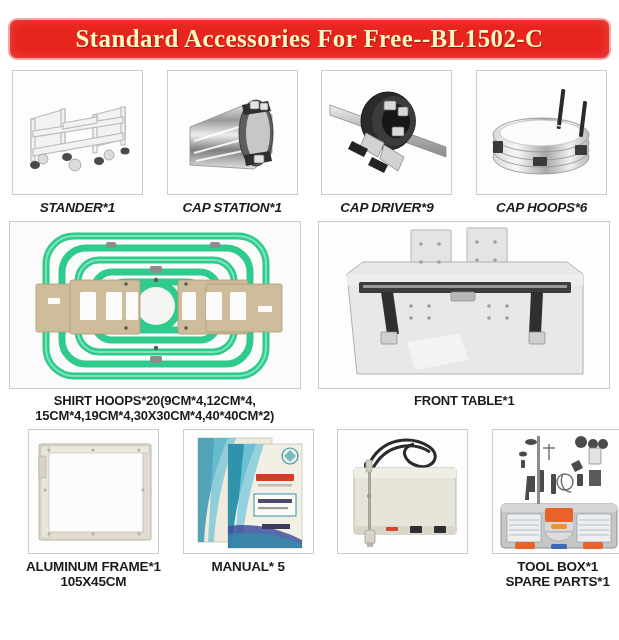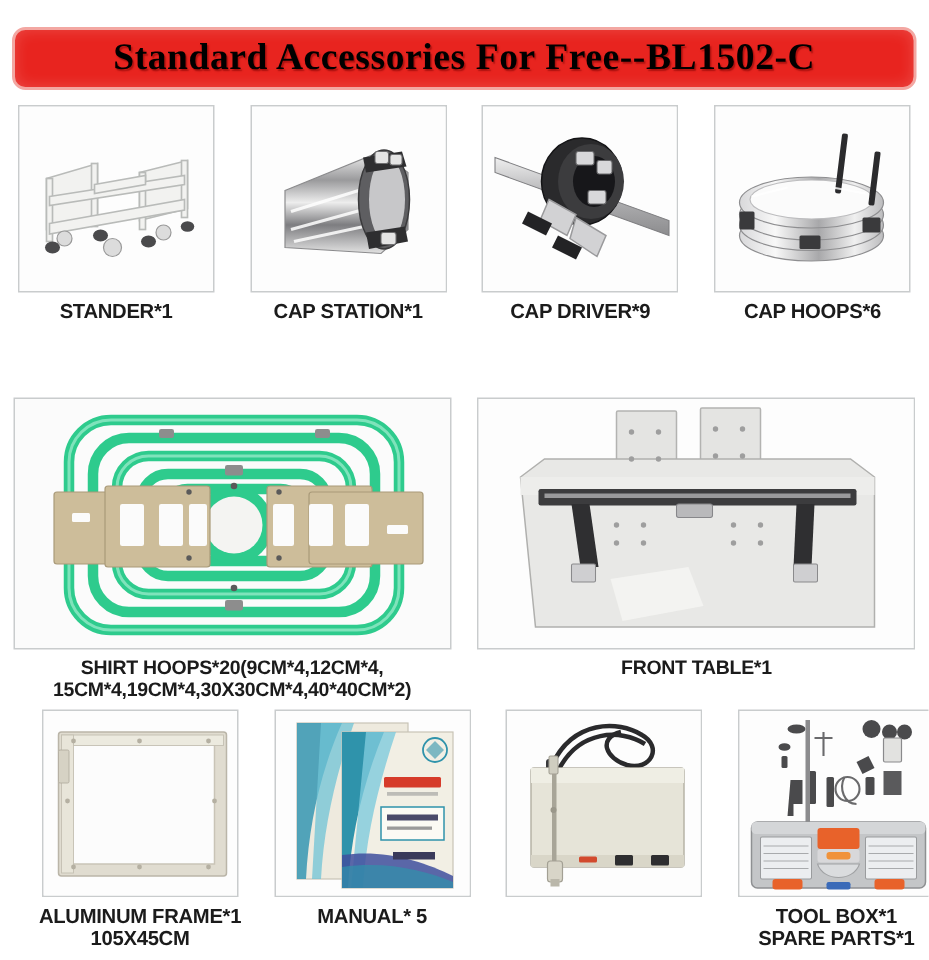--- a/index.html
+++ b/index.html
@@ -15,34 +15,34 @@
   .banner-wrap { padding: 18px 8px 6px 8px; }
   .banner {
     background: #e8241f;
     border: 2px solid #f3a7a2;
     border-radius: 9px;
     height: 42px;
     display: flex; align-items: center; justify-content: center;
     box-shadow: inset 0 0 10px rgba(255,255,255,0.18);
   }
   .banner-text {
-    color: #000000;
+    color: #fef9c3;
     font-family: "Liberation Serif", serif;
     font-weight: bold;
     font-size: 25px;
     letter-spacing: 0.4px;
     text-shadow: 1px 1px 1px rgba(120,0,0,0.55);
     white-space: nowrap;
   }
 
   
   .row { display: flex; width: 619px; }
   .cell { display: flex; flex-direction: column; align-items: center; }
   .r1 .cell, .r3 .cell { width: 154.75px; }
-  .r2 .cell { width: 309.5px; margin-top: 44px; }
+  .r2 .cell { width: 309.5px; }
 
   .frame {
     background: #ffffff;
     border: 1px solid #c9cccd;
     position: relative;
     overflow: hidden;
   }
   .r1 .frame, .r3 .frame { width: 131px; height: 125px; }
   .r2 .frame { width: 292px; height: 168px; }
 
@@ -53,21 +53,21 @@
     font-size: 13.5px;
     color: #1b1b1b;
     line-height: 1.13;
     margin-top: 5px;
     letter-spacing: -0.2px;
     white-space: pre-line;
   }
   .r2 .caption { font-size: 13px; }
   .cap-small { font-size: 12.6px; }
 
-  .r1 { margin-top: 4px; }
+  .r1 { margin-top: 4px; font-style: italic; }
   .r2 { margin-top: 6px; }
   .r3 { margin-top: 5px; margin-left: 16px; }
 
   svg { display: block; }
 </style>
 </head>
 <body>
 
 <div class="page">
 

